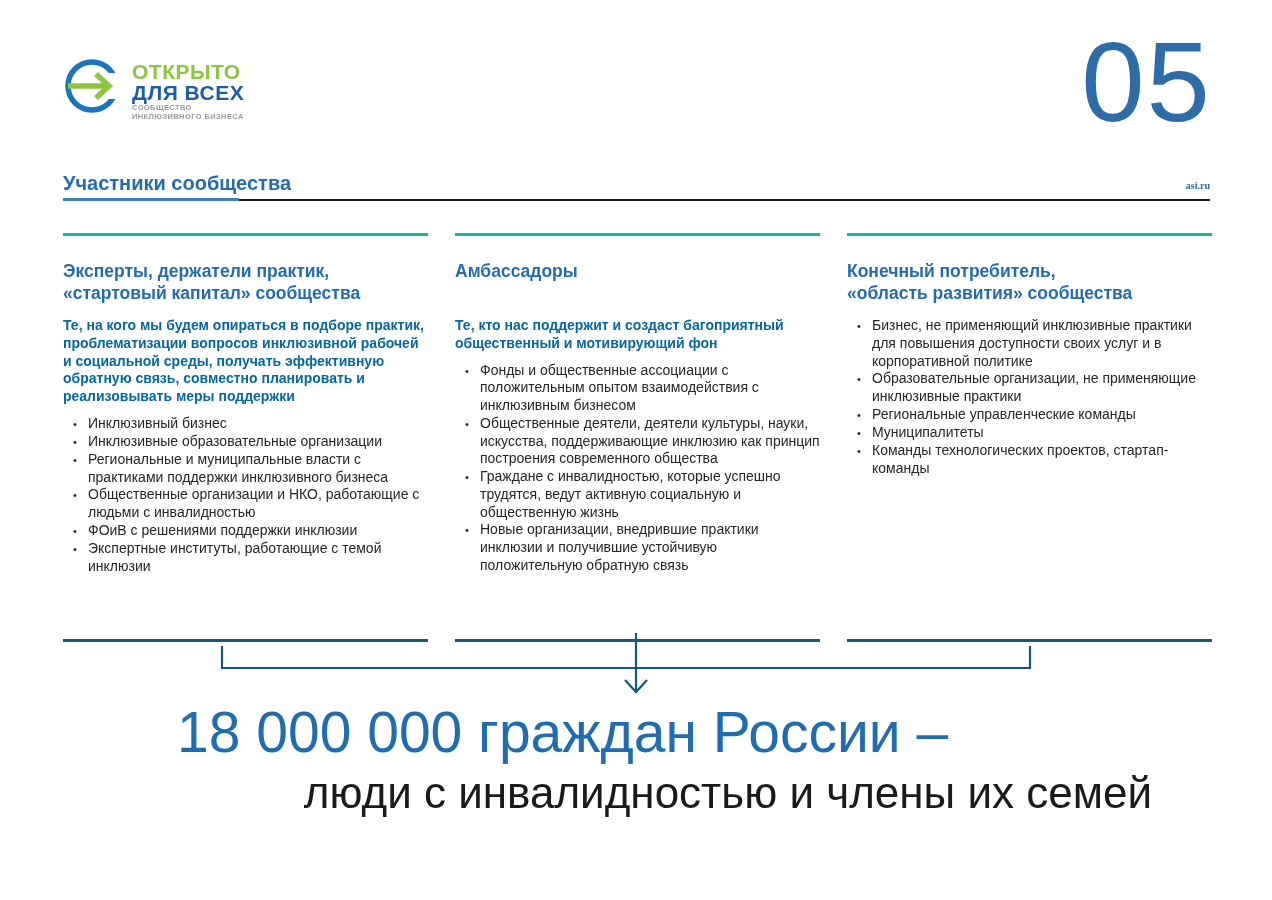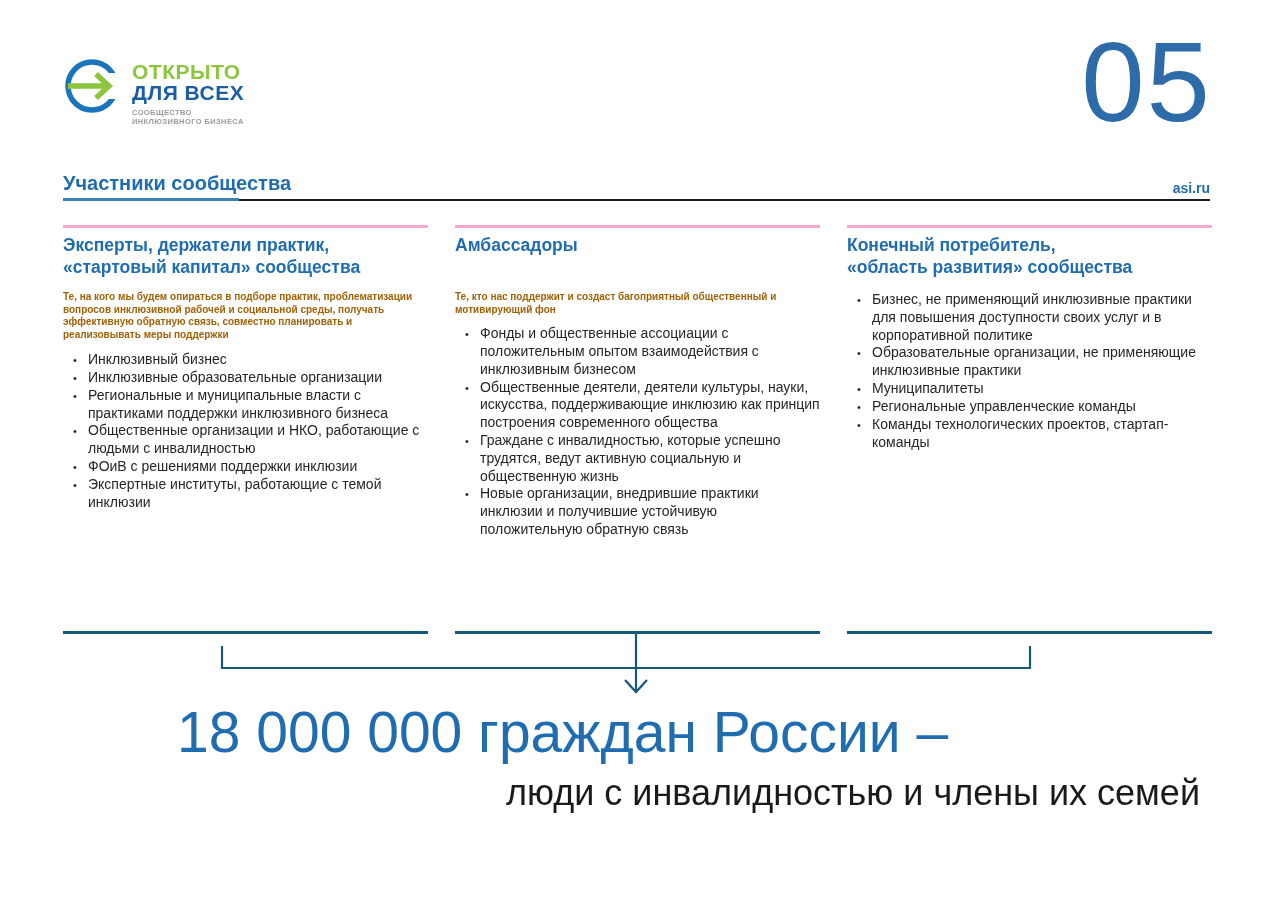--- a/index.html
+++ b/index.html
@@ -5,47 +5,47 @@
   html,body{margin:0;padding:0;background:#fff;}
   body{width:1272px;height:900px;overflow:hidden;font-family:"Liberation Sans",sans-serif;}
   .slide{position:relative;width:1272px;height:776px;background:#fff;border-radius:10px;}
 
   
   .logo{position:absolute;left:63px;top:55px;display:flex;align-items:flex-start;}
   .logo-icon{width:60px;height:62px;margin-right:9px;}
   .logo-text{padding-top:6px;}
   .logo-line1{color:#8cc63e;font-weight:bold;font-size:21px;line-height:21px;letter-spacing:.5px;}
   .logo-line2{color:#1b5ea6;font-weight:bold;font-size:21px;line-height:21px;letter-spacing:.5px;}
-  .logo-sub{margin-top:5px;color:#9b9b9b;font-size:7.5px;line-height:9px;letter-spacing:.4px;font-weight:bold;}
+  .logo-sub{color:#9b9b9b;font-size:7.5px;line-height:9px;letter-spacing:.4px;font-weight:bold;}
 
   
   .page-number{position:absolute;right:60px;top:28px;color:#2d6ca8;font-size:114px;line-height:108px;font-weight:200;letter-spacing:2px;margin-left:40px;}
 
   
   .section-title{position:absolute;left:63px;top:172px;color:#1f6cb0;font-size:20px;font-weight:bold;}
-  .site-link{position:absolute;right:62px;top:180px;color:#1f6cb0;font-size:14px;font-weight:bold;}
+  .site-link{position:absolute;right:62px;top:180px;color:#1f6cb0;font-size:10px;font-weight:bold;font-family:Liberation Serif, serif;}
   .title-rule{position:absolute;left:63px;top:199px;width:1147px;height:2px;background:#1c1c1c;}
   .title-rule-accent{position:absolute;left:63px;top:198px;width:176px;height:3px;background:#3c80b4;}
 
   
   .columns{position:absolute;left:63px;top:225px;display:flex;gap:27px;}
-  .col{width:365px;height:409px;box-sizing:border-box;border-top:3px solid #f9a8d4;border-bottom:3px solid #14587e;padding-top:6px;}
+  .col{width:365px;height:409px;box-sizing:border-box;border-top:3px solid #14b8a6;border-bottom:3px solid #14587e;padding-top:24px;margin-top:8px;}
   .col-title{color:#1f6cb0;font-size:17.5px;font-weight:bold;line-height:22px;min-height:57px;box-sizing:border-box;}
-  .col-intro{color:#a16207;font-size:10px;font-weight:bold;line-height:1.27;margin:0 0 9px 0;}
+  .col-intro{color:#0369a1;font-size:14px;font-weight:bold;line-height:1.27;margin:0 0 9px 0;}
   .bullets{display:flex;flex-direction:column;}
   .bullet-item{display:flex;font-size:14px;line-height:1.27;color:#262626;padding-left:10px;}
   .bullet-item::before{content:"•";flex:0 0 15px;font-size:11px;line-height:18px;color:#262626;}
   .bullet-text{flex:1;}
 
   
   .bracket-svg{position:absolute;left:0;top:630px;}
 
   
   .statement-line1{position:absolute;left:12px;top:701px;width:1272px;box-sizing:border-box;padding-left:165px;color:#1f6cb0;font-size:57px;line-height:62px;font-weight:normal;}
-  .statement-line2{position:absolute;left:0;top:772px;width:1272px;box-sizing:border-box;padding-right:72px;text-align:right;color:#1a1a1a;font-size:36px;line-height:42px;}
+  .statement-line2{position:absolute;left:0;top:772px;width:1272px;box-sizing:border-box;padding-right:120px;text-align:right;color:#1a1a1a;font-size:44px;line-height:42px;}
 </style>
 </head>
 <body>
 
 <div class="slide">
 
   <div class="logo">
     <svg class="logo-icon" viewBox="0 0 60 62">
       <circle cx="29" cy="31" r="24" fill="none" stroke="#1b75bc" stroke-width="5.5"></circle>
       <rect x="46" y="18" width="14" height="26" fill="#ffffff"></rect>
@@ -127,24 +127,24 @@
         <div>«область развития» сообщества</div>
       </div>
       <div class="bullets">
         <div class="bullet-item">
             <span class="bullet-text">Бизнес, не применяющий инклюзивные практики для повышения доступности своих услуг и в корпоративной политике</span>
           </div>
         <div class="bullet-item">
             <span class="bullet-text">Образовательные организации, не применяющие инклюзивные практики</span>
           </div>
         <div class="bullet-item">
-            <span class="bullet-text">Муниципалитеты</span>
+            <span class="bullet-text">Региональные управленческие команды</span>
           </div>
         <div class="bullet-item">
-            <span class="bullet-text">Региональные управленческие команды</span>
+            <span class="bullet-text">Муниципалитеты</span>
           </div>
         <div class="bullet-item">
             <span class="bullet-text">Команды технологических проектов, стартап-команды</span>
           </div>
       </div>
     </div>
 
   </div>
 
   <svg class="bracket-svg" width="1272" height="72" viewBox="0 0 1272 72">

